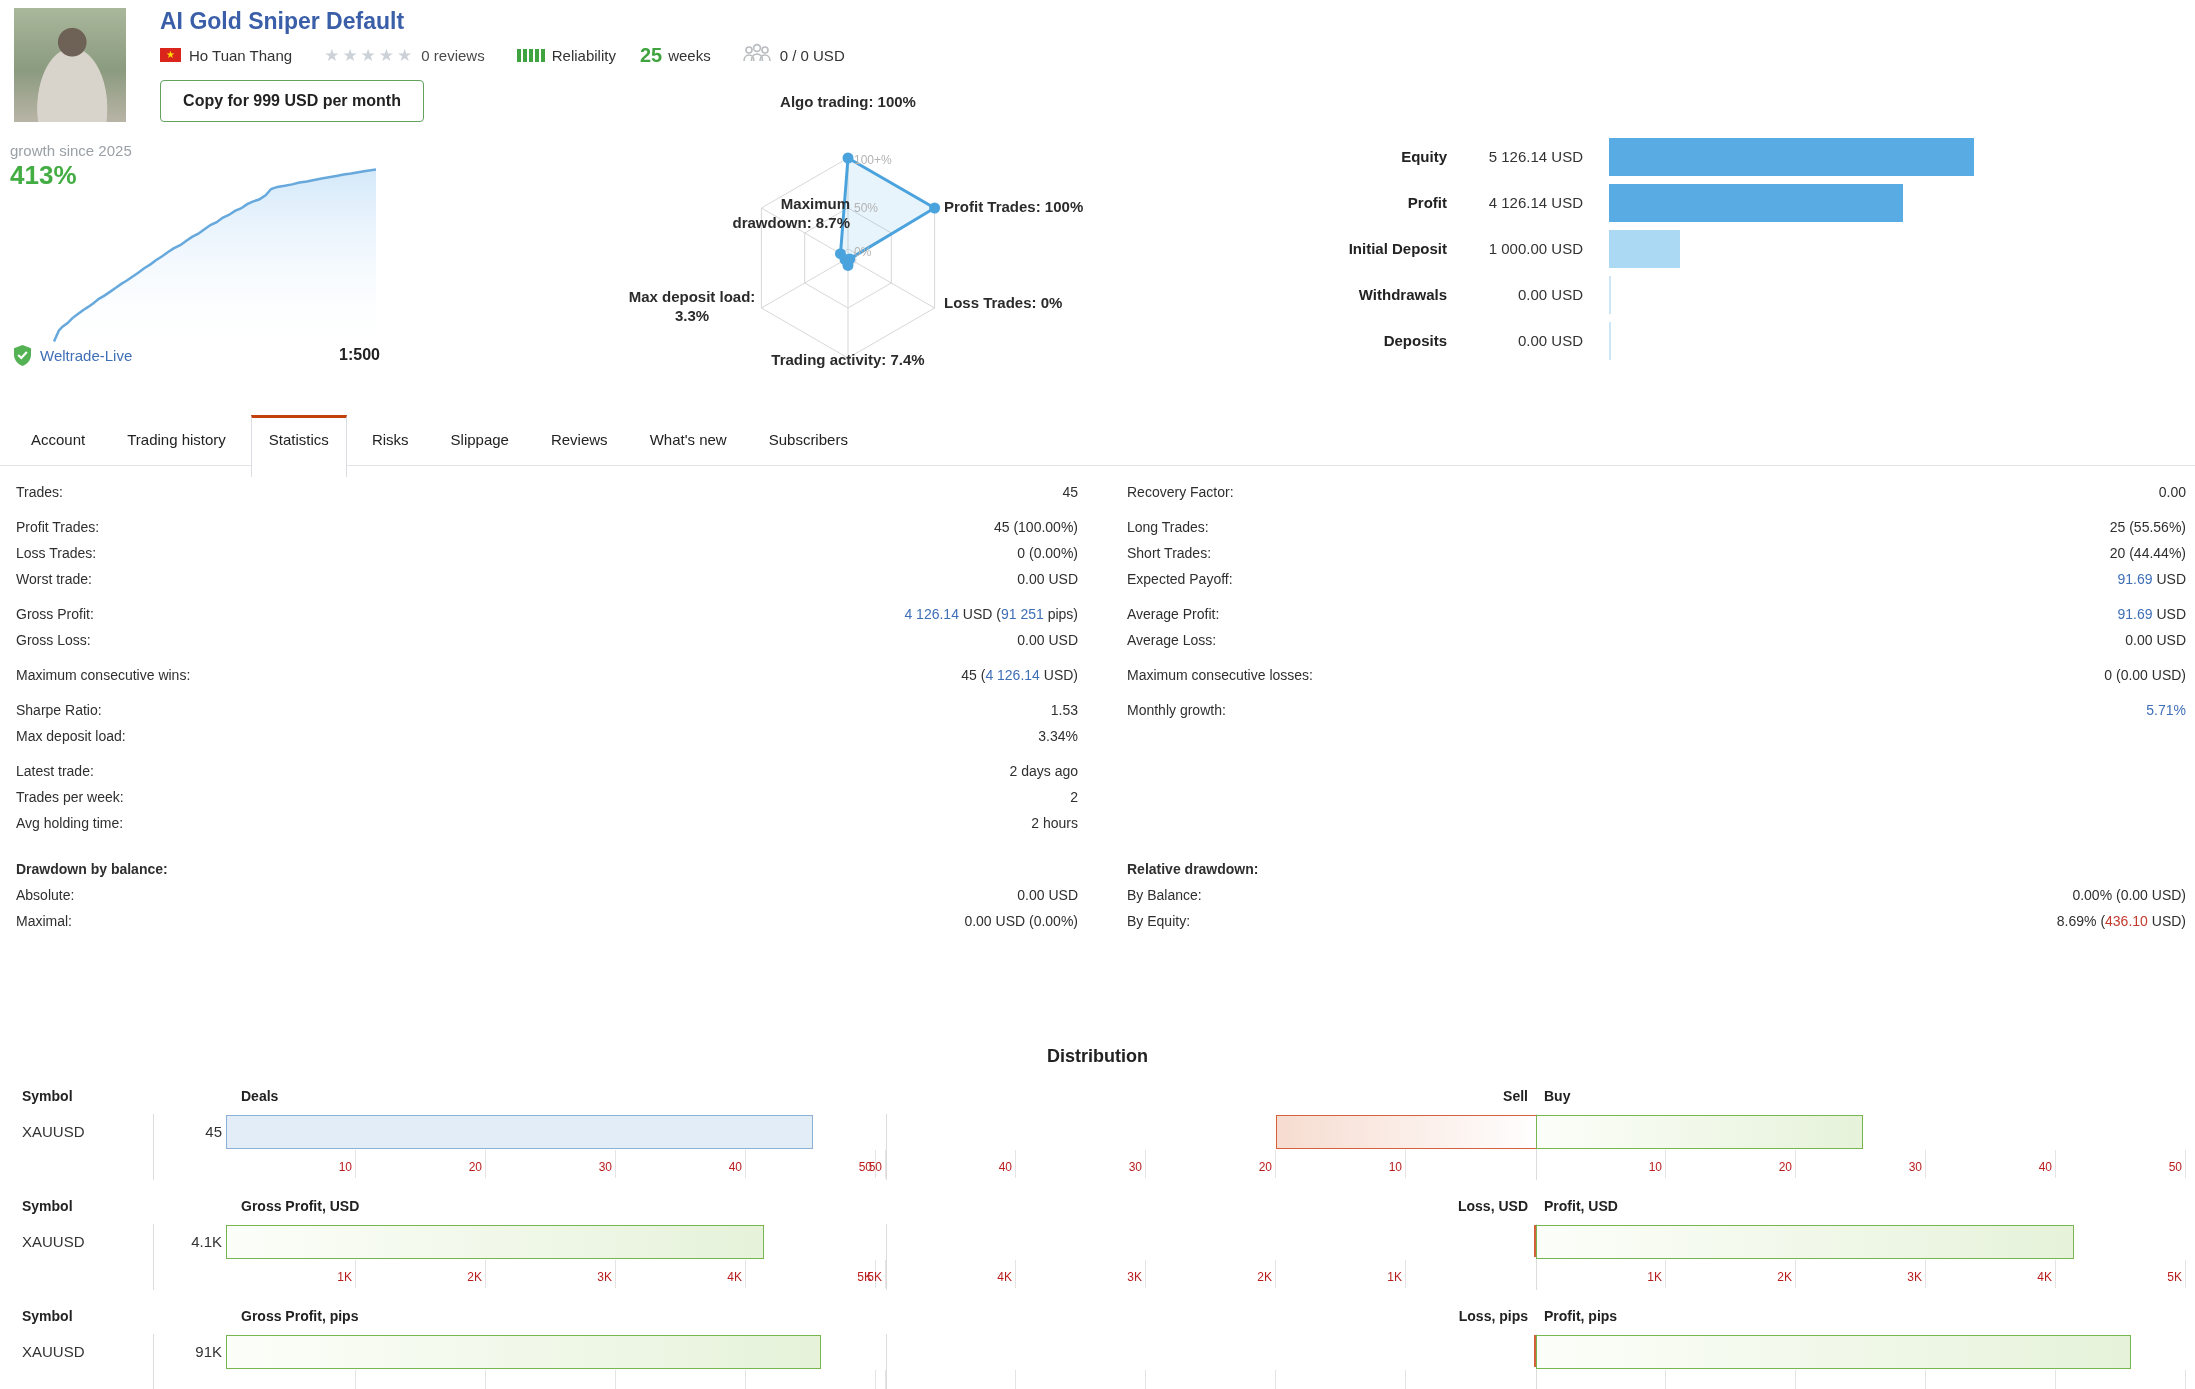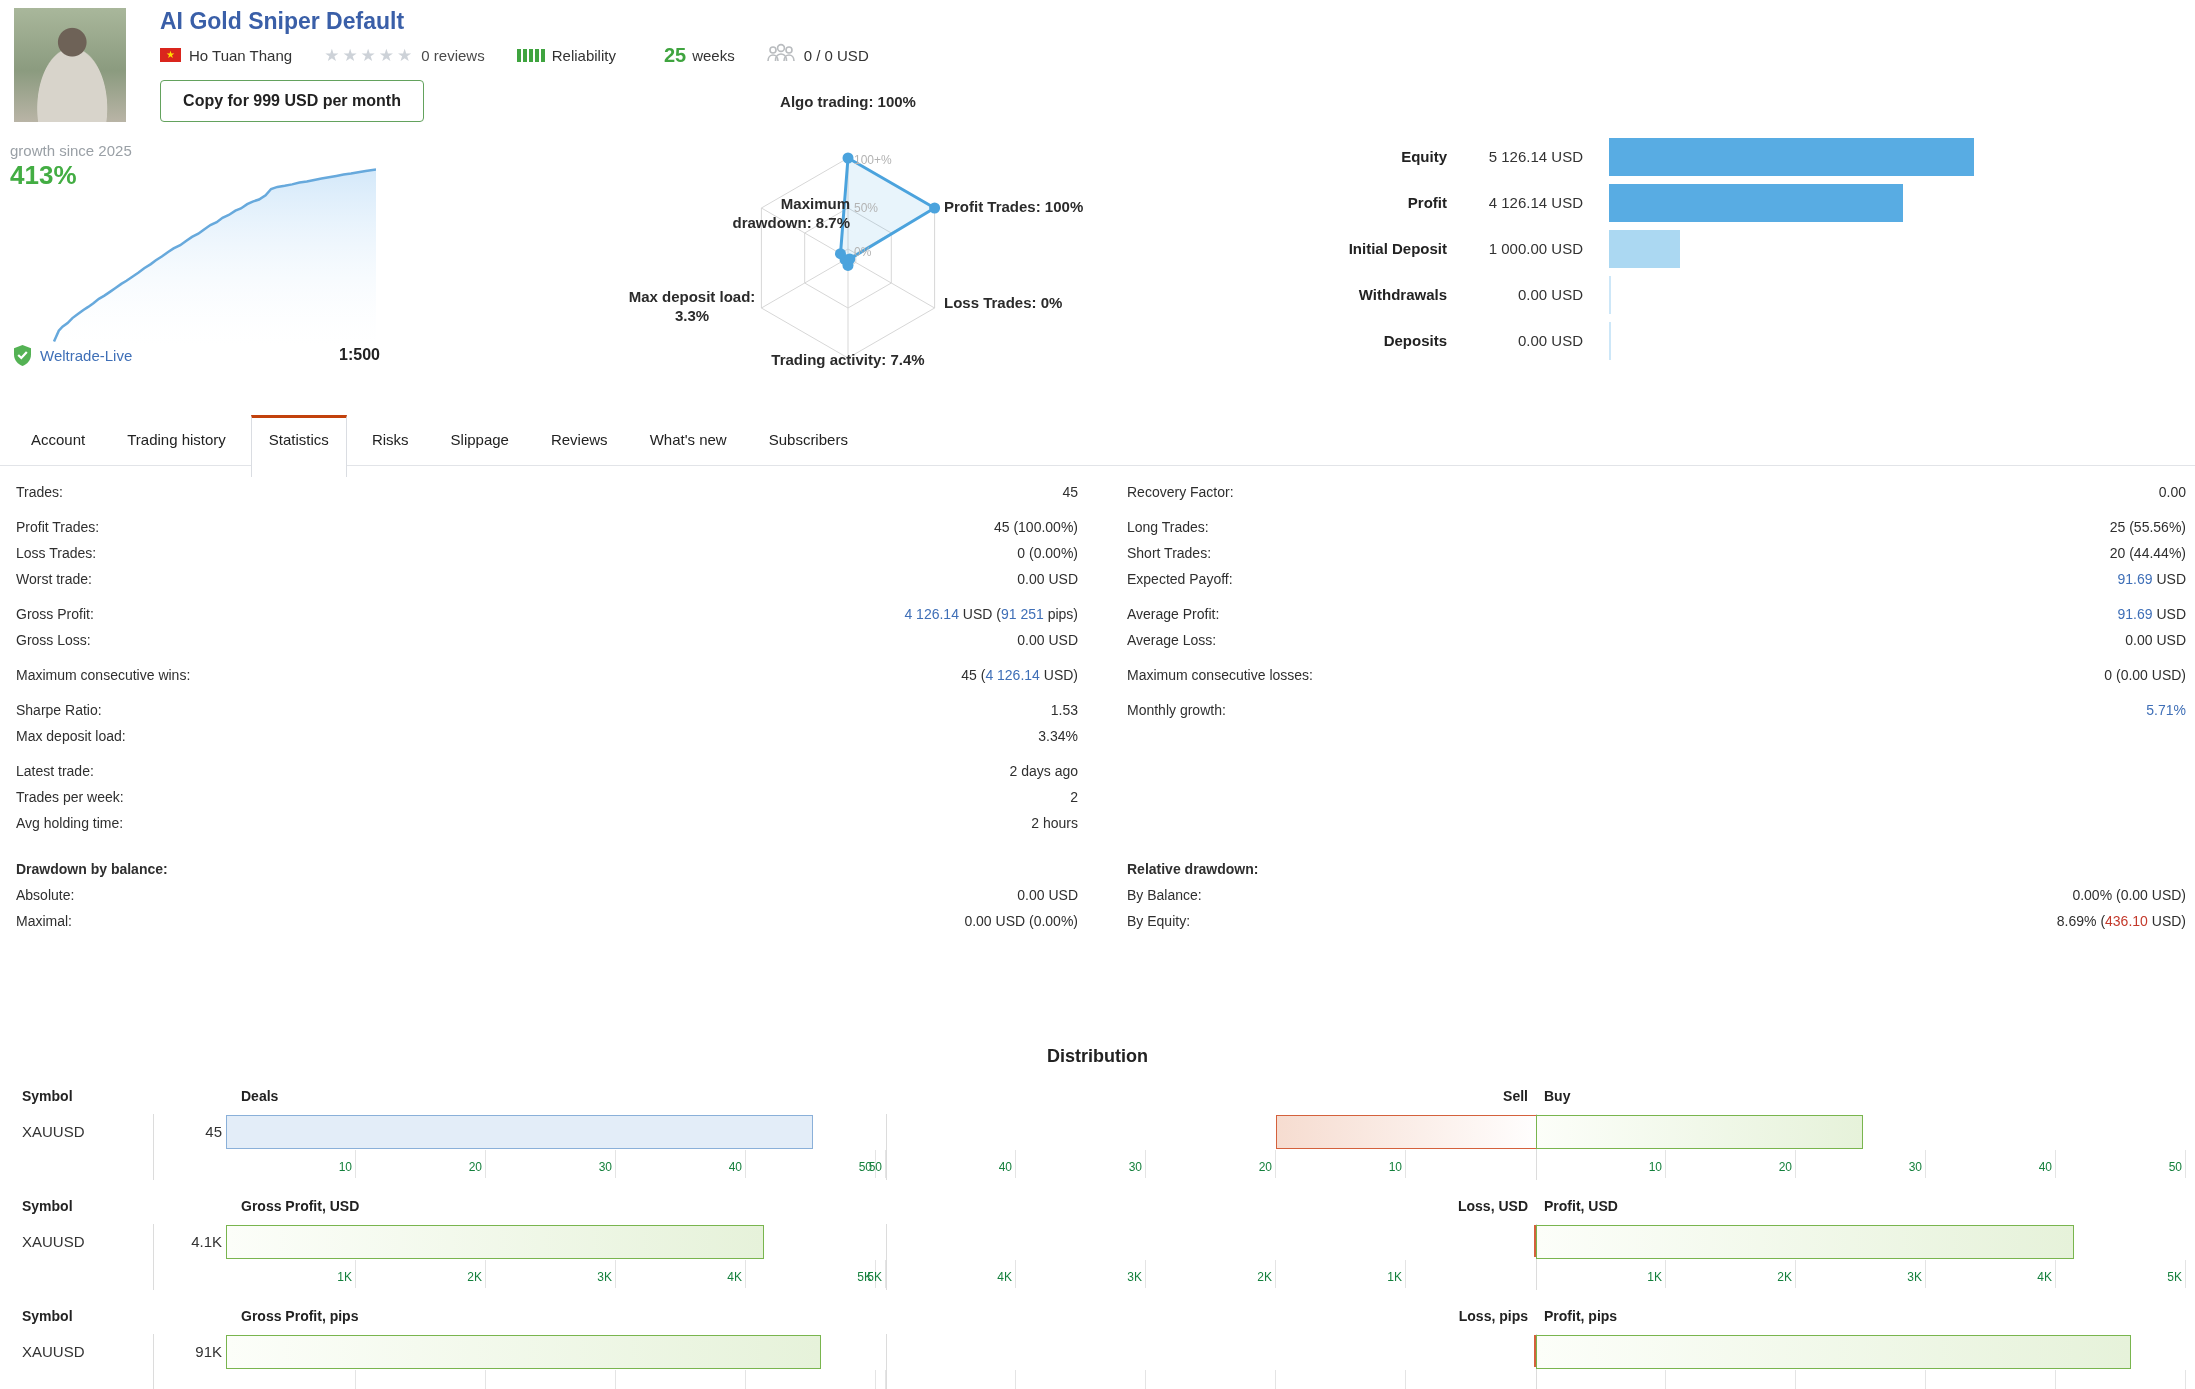--- a/index.html
+++ b/index.html
@@ -15,21 +15,21 @@
   #title{left:160px;top:8px;font-size:23px;font-weight:bold;color:#3a5fa8;}
   #authorrow{left:160px;top:44px;height:22px;display:flex;align-items:center;white-space:nowrap;}
   #flag{width:21px;height:14px;background:#da251d;display:inline-flex;align-items:center;justify-content:center;
         color:#ffde00;font-size:10px;line-height:10px;margin-right:8px;}
   .author{font-size:15px;color:#333;}
   #stars{margin-left:32px;color:#cdd2d8;font-size:17px;letter-spacing:3px;}
   #reviews{margin-left:6px;font-size:15px;color:#4a4a4a;}
   #relbars{margin-left:32px;display:inline-flex;align-items:flex-end;gap:2px;}
   #relbars i{display:block;width:4px;height:13px;background:#3fa43f;}
   #rel-label{margin-left:7px;font-size:15px;color:#333;}
-  #weeksnum{margin-left:48px;font-size:20px;font-weight:bold;color:#3fa43f;}
+  #weeksnum{margin-left:24px;font-size:20px;font-weight:bold;color:#3fa43f;}
   #weekslabel{margin-left:6px;font-size:15px;color:#333;}
   #people{margin-left:30px;}
   #subs{margin-left:7px;font-size:15px;color:#333;}
   #copybtn{left:160px;top:80px;width:262px;height:40px;background:#fff;border:1px solid #63a25d;border-radius:4px;
            font-size:16px;font-weight:bold;color:#222;display:flex;align-items:center;justify-content:center;cursor:pointer;}
   
   #gcaption{left:10px;top:142px;font-size:15px;color:#9aa0a6;}
   #gvalue{left:10px;top:160px;font-size:26px;font-weight:bold;color:#43ad43;}
   #gchart{left:8px;top:166px;}
   #brokerrow{left:12px;top:344px;width:368px;height:24px;}
@@ -71,21 +71,21 @@
   .dhdr{font-size:14px;font-weight:bold;color:#222;white-space:nowrap;}
   .dsym{font-size:15px;color:#333;}
   .dval{font-size:15px;color:#333;}
   .dbar{position:absolute;top:1px;height:32px;border:1px solid;}
   .dbar.blue{background:#e3edf8;border-color:#8ab0d9;}
   .dbar.green{background:linear-gradient(to right,#fcfef9,#e6f2da);border-color:#79b54e;}
   .dbar.sell{background:linear-gradient(to right,#f6dcd0,#fffefe);border-color:#d4613c;}
   .dbar.loss0{background:#d4613c;border:none;width:2px;}
   .vline{position:absolute;width:1px;background:#dcdcdc;}
   .tickline{position:absolute;top:0;width:1px;height:28px;background:#e4e4e4;}
-  .ticklabel{position:absolute;top:10px;font-size:12px;color:#15803d;white-space:nowrap;}
+  .ticklabel{position:absolute;top:10px;font-size:12px;color:#b91c1c;white-space:nowrap;}
 </style>
 </head>
 <body>
 
 <div id="page">
 
   <div id="avatar" class="abs"></div>
   <div id="title" class="abs">AI Gold Sniper Default</div>
   <div id="authorrow" class="abs">
     <span id="flag">★</span>

